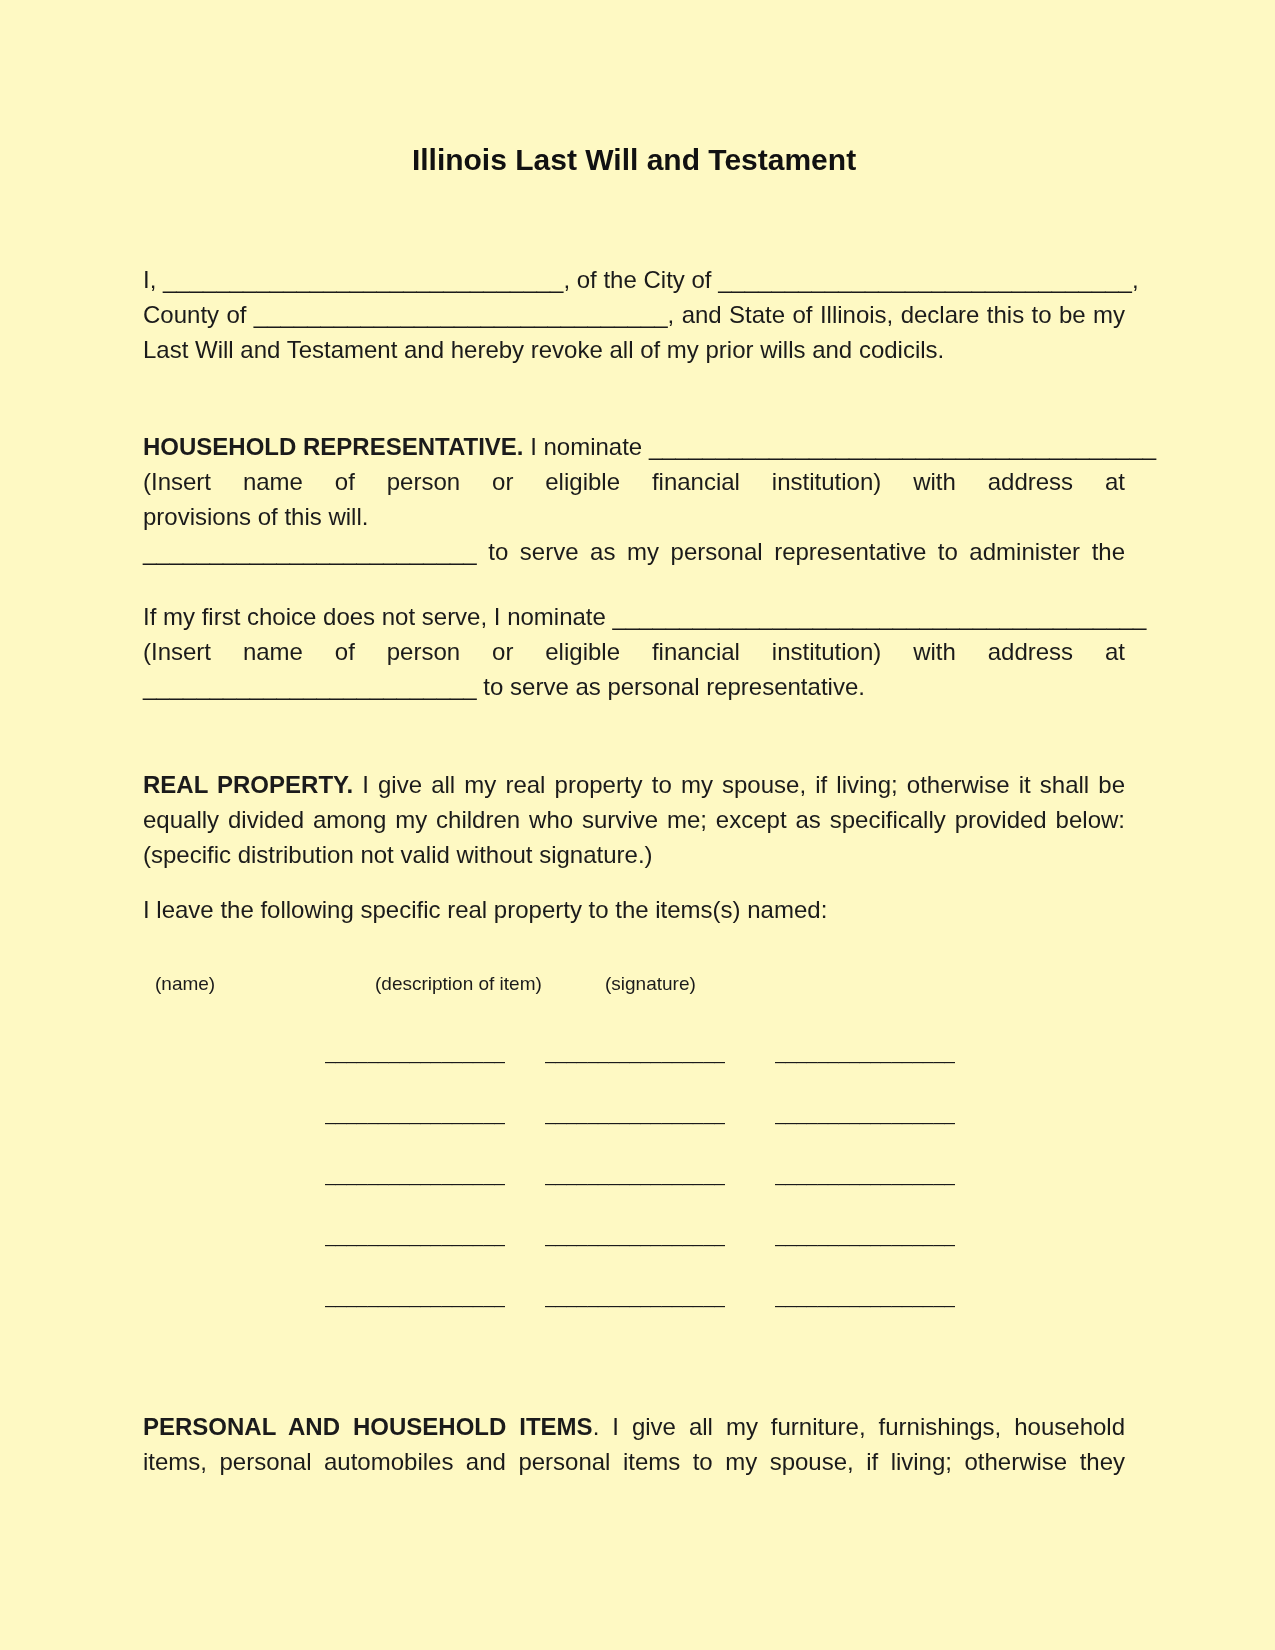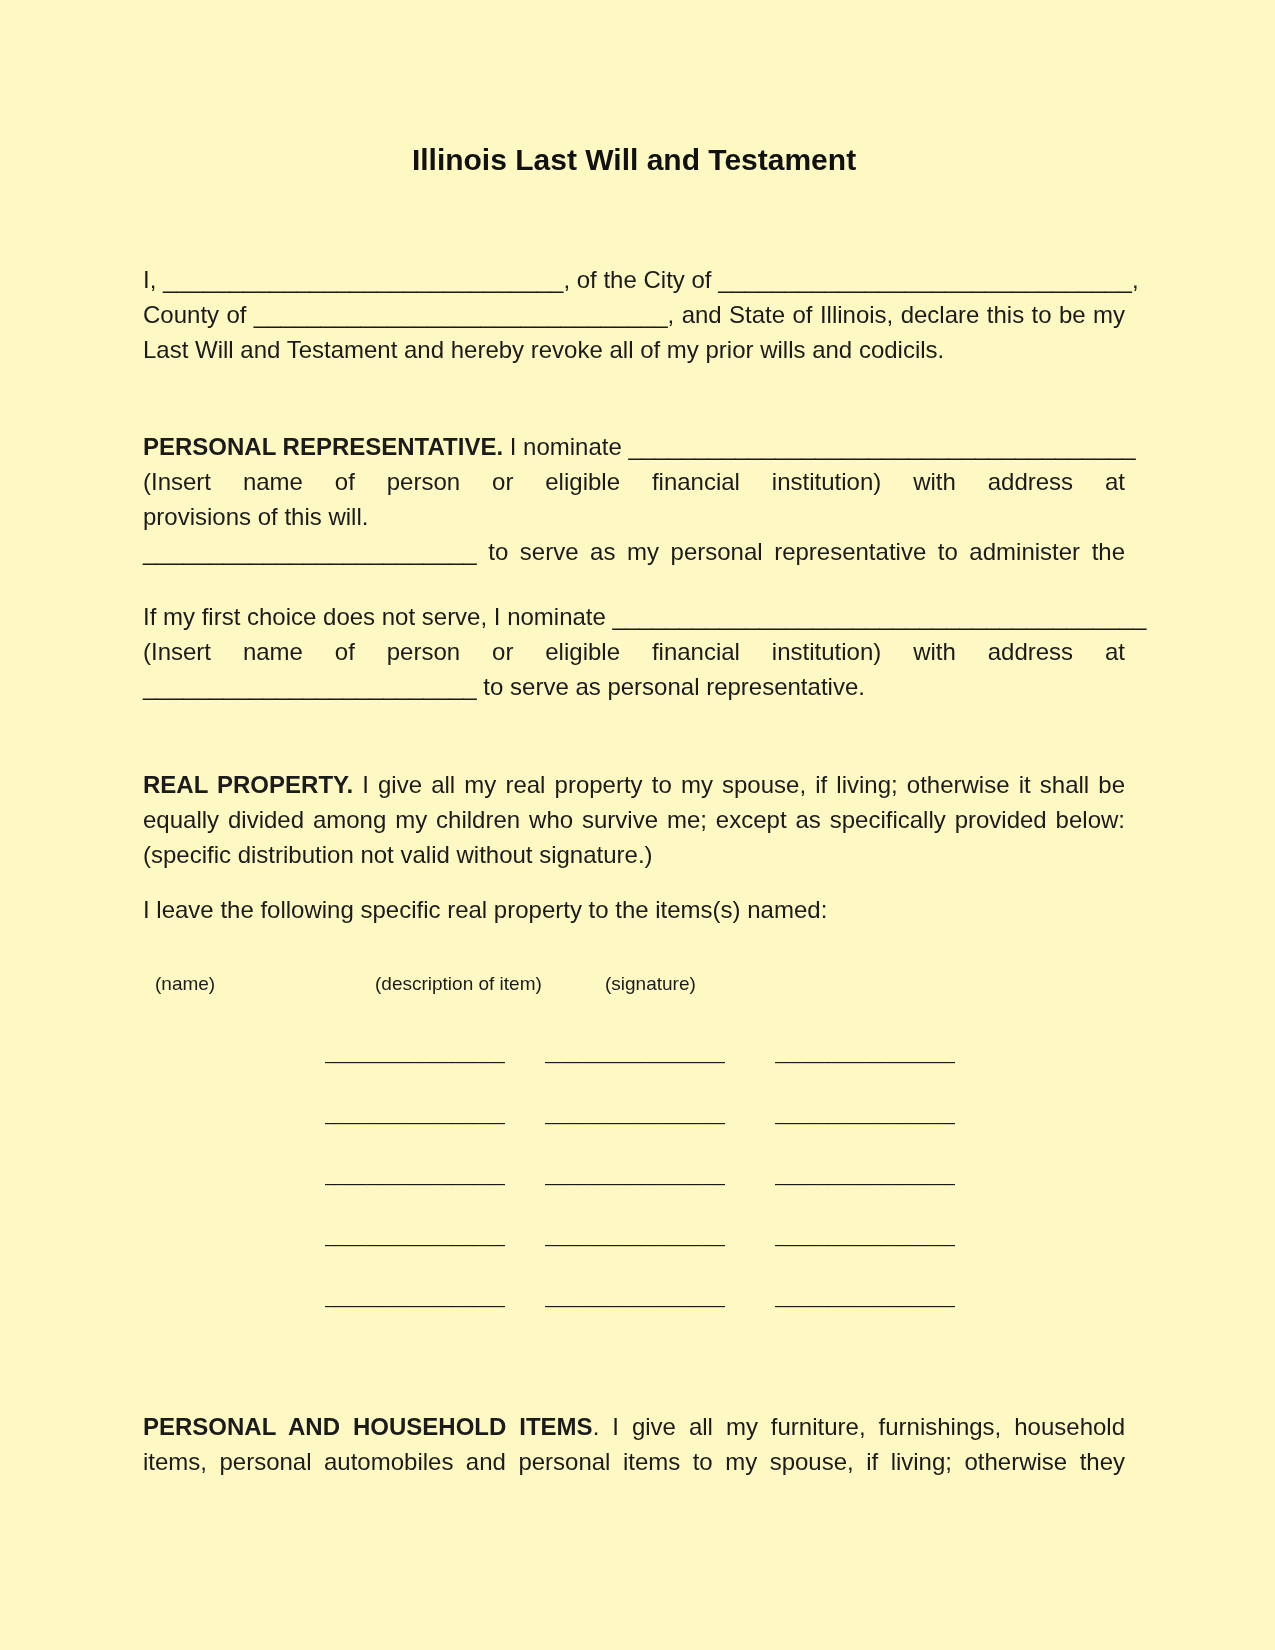--- a/index.html
+++ b/index.html
@@ -65,21 +65,21 @@
 
   <div class="doc-title">Illinois Last Will and Testament</div>
 
   <div id="doc-blocks">
       <div id="blk-intro" class="para">
         <div class="line"><span>I, ______________________________, of the City of _______________________________,</span></div>
         <div class="line"><span>County of _______________________________, and State of Illinois, declare this to be my</span></div>
         <div class="line left"><span>Last Will and Testament and hereby revoke all of my prior wills and codicils.</span></div>
       </div>
       <div id="blk-personal-rep-1" class="para">
-        <div class="line"><span class="b">PERSONAL REPRESENTATIVE.</span><span> I nominate ______________________________________</span></div>
+        <div class="line"><span class="b">HOUSEHOLD REPRESENTATIVE.</span><span> I nominate ______________________________________</span></div>
         <div class="line"><span>(Insert name of person or eligible financial institution) with address at</span></div>
         <div class="line left"><span>provisions of this will.</span></div>
         <div class="line"><span>_________________________ to serve as my personal representative to administer the</span></div>
       </div>
       <div id="blk-personal-rep-2" class="para">
         <div class="line"><span>If my first choice does not serve, I nominate ________________________________________</span></div>
         <div class="line"><span>(Insert name of person or eligible financial institution) with address at</span></div>
         <div class="line left"><span>_________________________ to serve as personal representative.</span></div>
       </div>
       <div id="blk-real-property" class="para">

